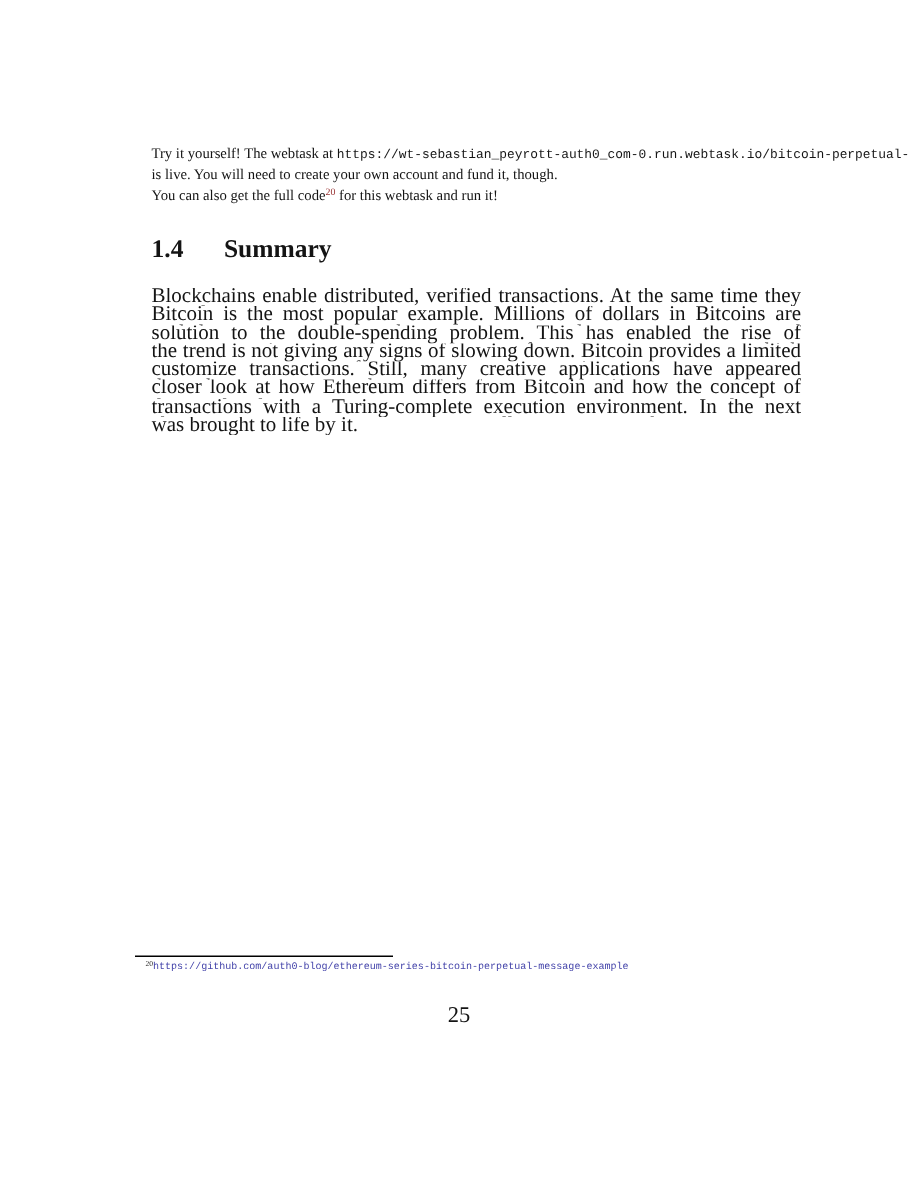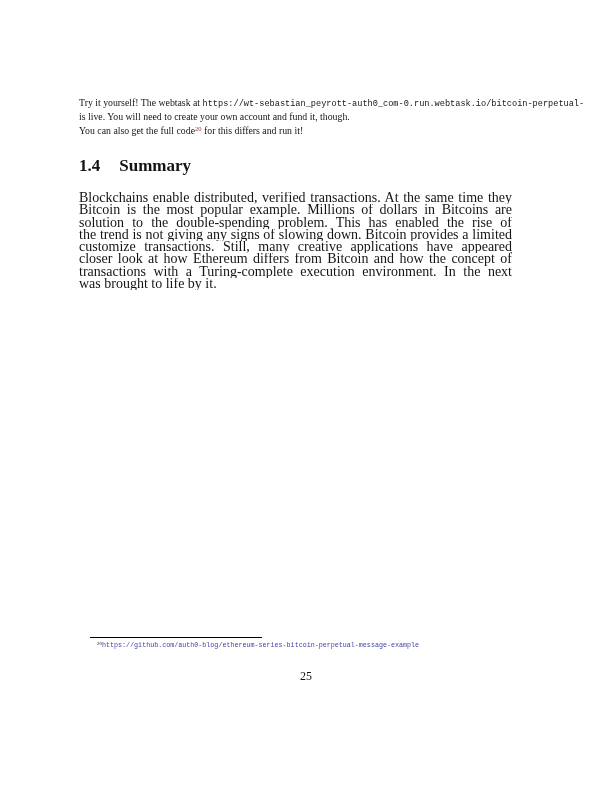--- a/index.html
+++ b/index.html
@@ -11,21 +11,21 @@
     position: relative;
     width: 612px;
     height: 792px;
     background: #ffffff;
     overflow: hidden;
     font-family: "Liberation Serif", serif;
     color: #141414;
   }
   .block {
     position: absolute;
-    left: 79px;
+    left: 101px;
     width: 433px;
   }
   
   .intro {
     top: 96px;
     font-size: 9.8px;
   }
   .intro-line1 {
     white-space: nowrap;
     height: 13.5px;
@@ -55,21 +55,21 @@
   }
   
   .heading {
     top: 156px;
     font-size: 17px;
     font-weight: bold;
     line-height: 20px;
     white-space: nowrap;
   }
   .heading .sec-num {
-    margin-right: 19px;
+    margin-right: 27px;
   }
   
   .summary {
     top: 192px;
     font-size: 14px;
   }
   .jline {
     text-align: justify;
     height: 12.3px;
     line-height: 12.3px;
@@ -116,37 +116,37 @@
     color: #4444aa;
     margin-top: 34px;
   }
   
   .page-number {
     position: absolute;
     left: 0;
     top: 669px;
     width: 612px;
     text-align: center;
-    font-size: 12px;
+    font-size: 15px;
   }
 </style>
 </head>
 <body>
 
 <div class="page">
 
   <div class="block intro">
     <div class="intro-line1">
       <span>Try it yourself! The webtask at </span><span class="mono-url">https://wt-sebastian_peyrott-auth0_com-0.run.webtask.io/bitcoin-perpetual-</span>
     </div>
     <div class="intro-line2">is live. You will need to create your own account and fund it, though.</div>
   </div>
 
   <div class="block para2">
-    <span>You can also get the full code</span><span class="fnref">20</span><span> for this differs and run it!</span>
+    <span>You can also get the full code</span><span class="fnref">20</span><span> for this webtask and run it!</span>
   </div>
 
   <div class="block heading">
     <span class="sec-num">1.4</span><span>Summary</span>
   </div>
 
   <div class="block summary">
     <div class="jline">Blockchains enable distributed, verified transactions. At the same time they provide a creative</div>
     <div class="jline">Bitcoin is the most popular example. Millions of dollars in Bitcoins are traded each day, and</div>
     <div class="jline">solution to the double-spending problem. This has enabled the rise of cryptocurrencies, of which</div>

